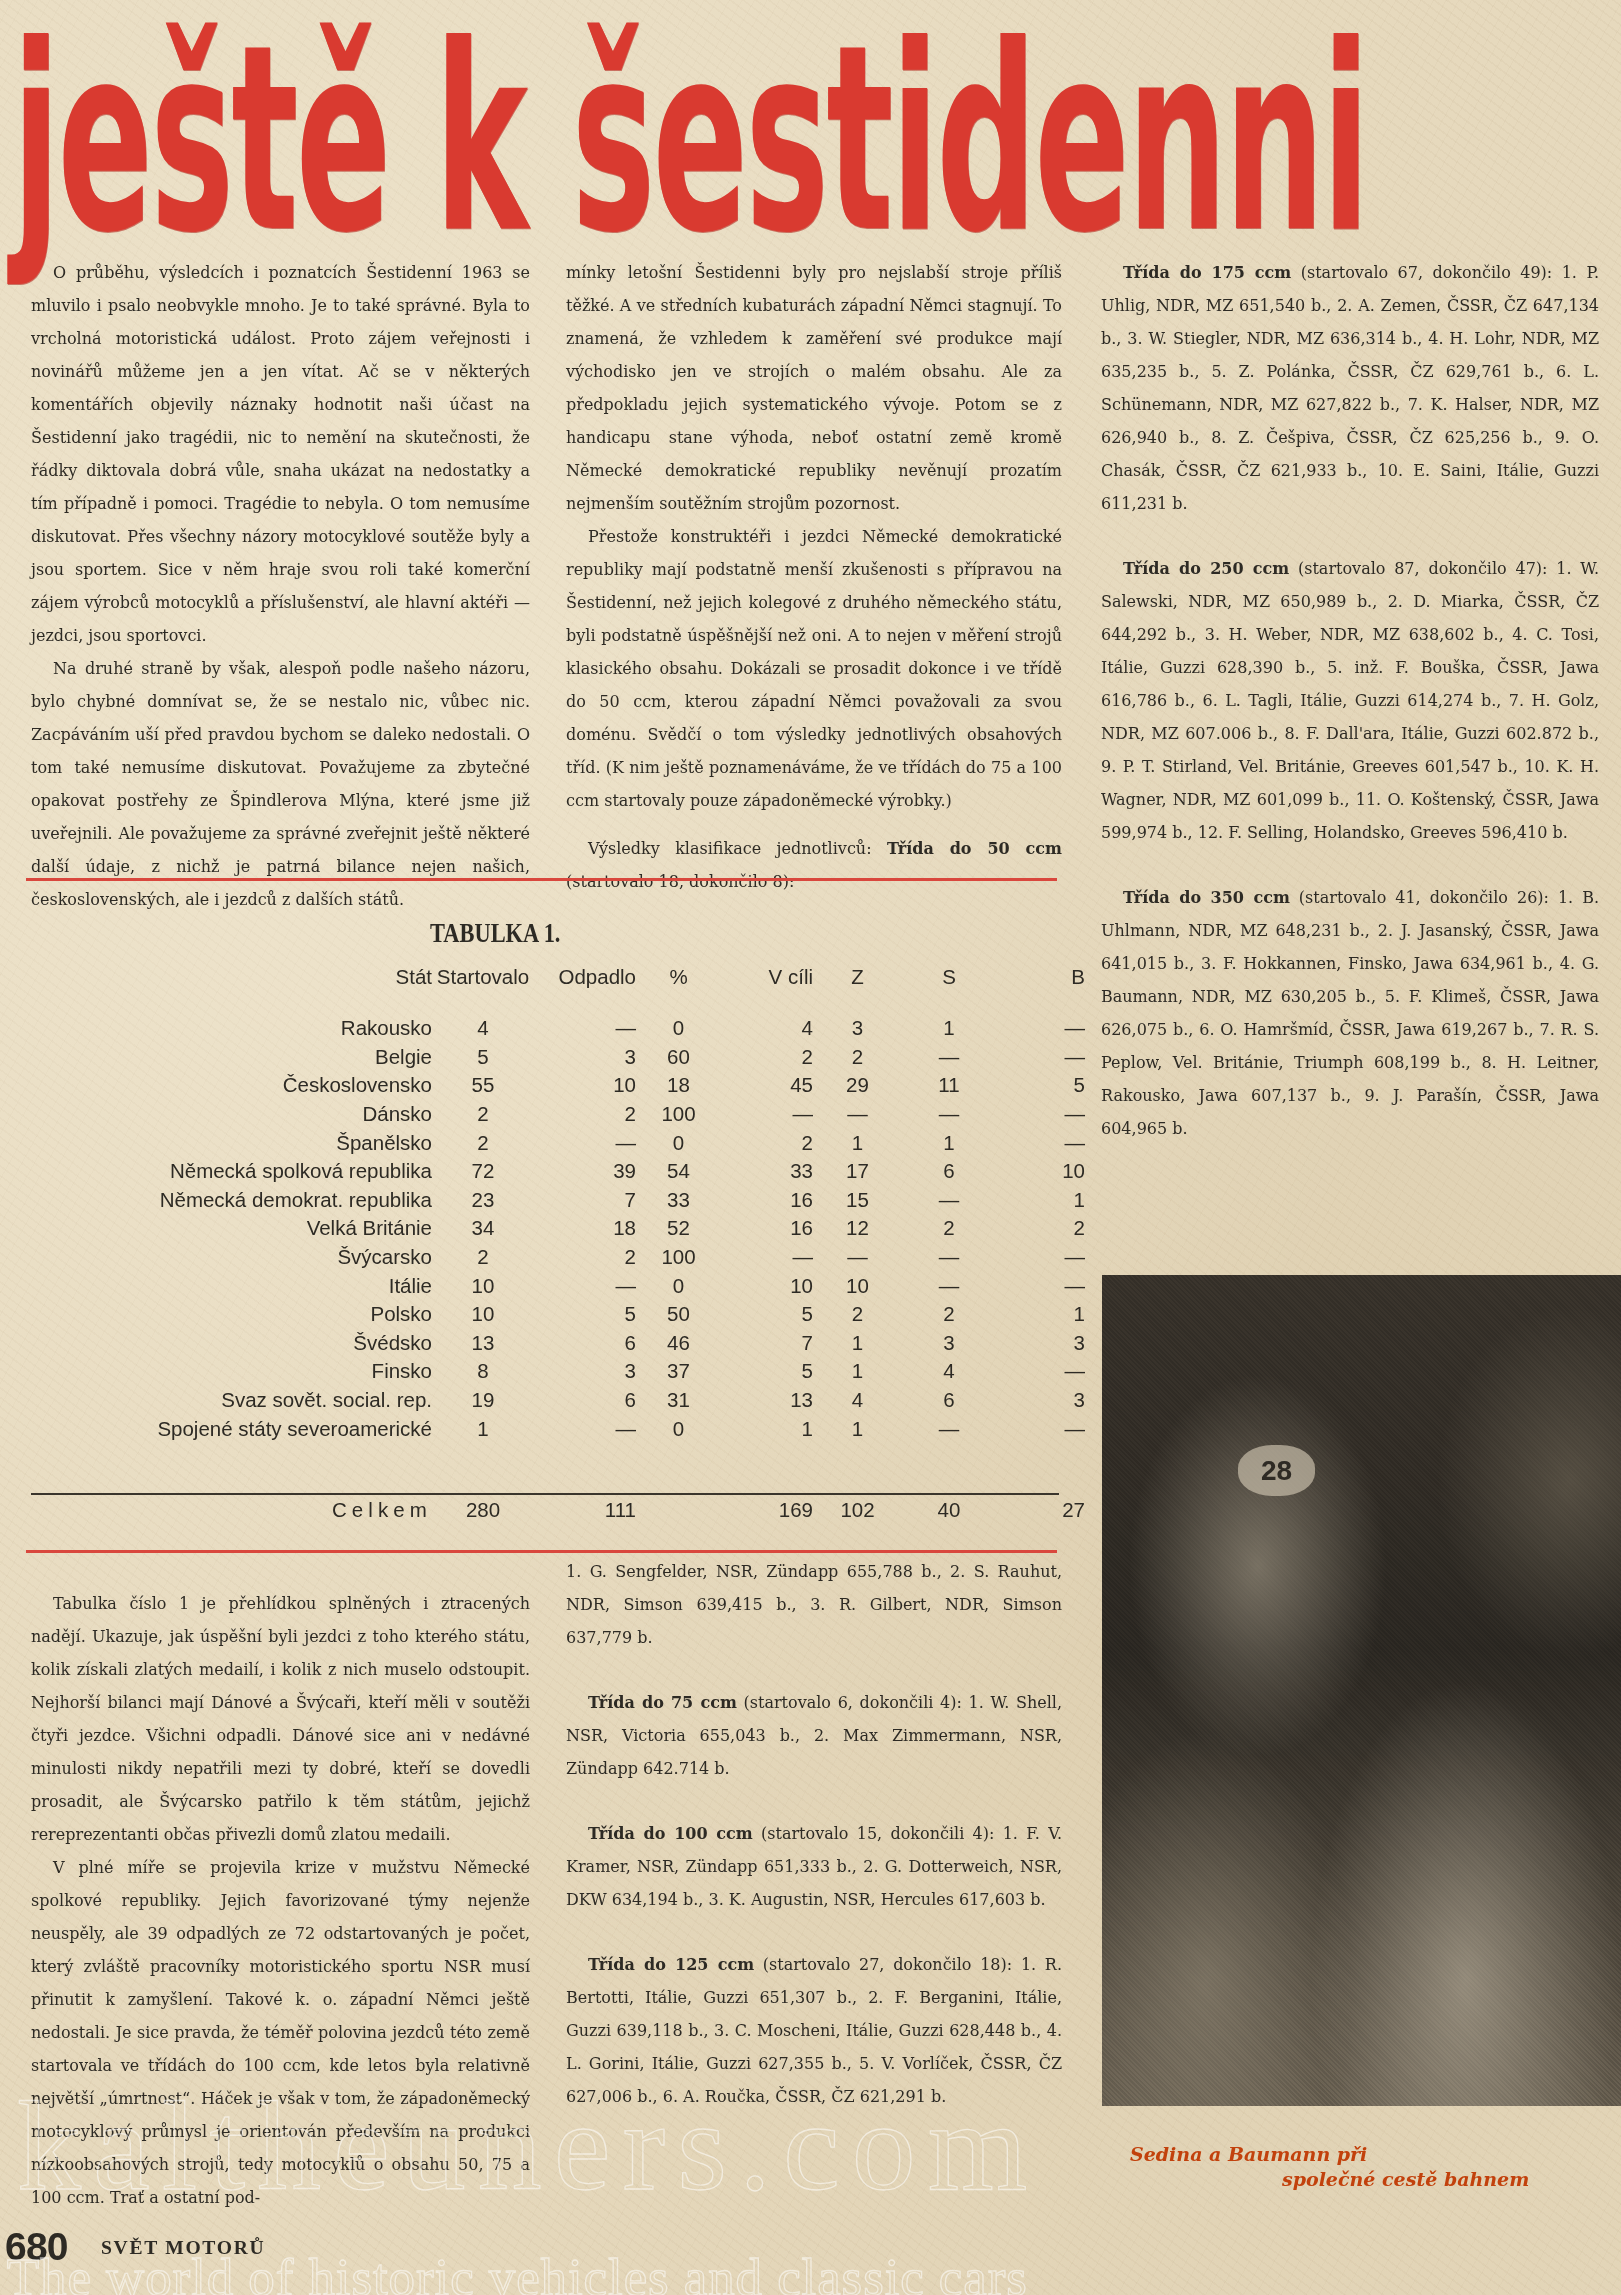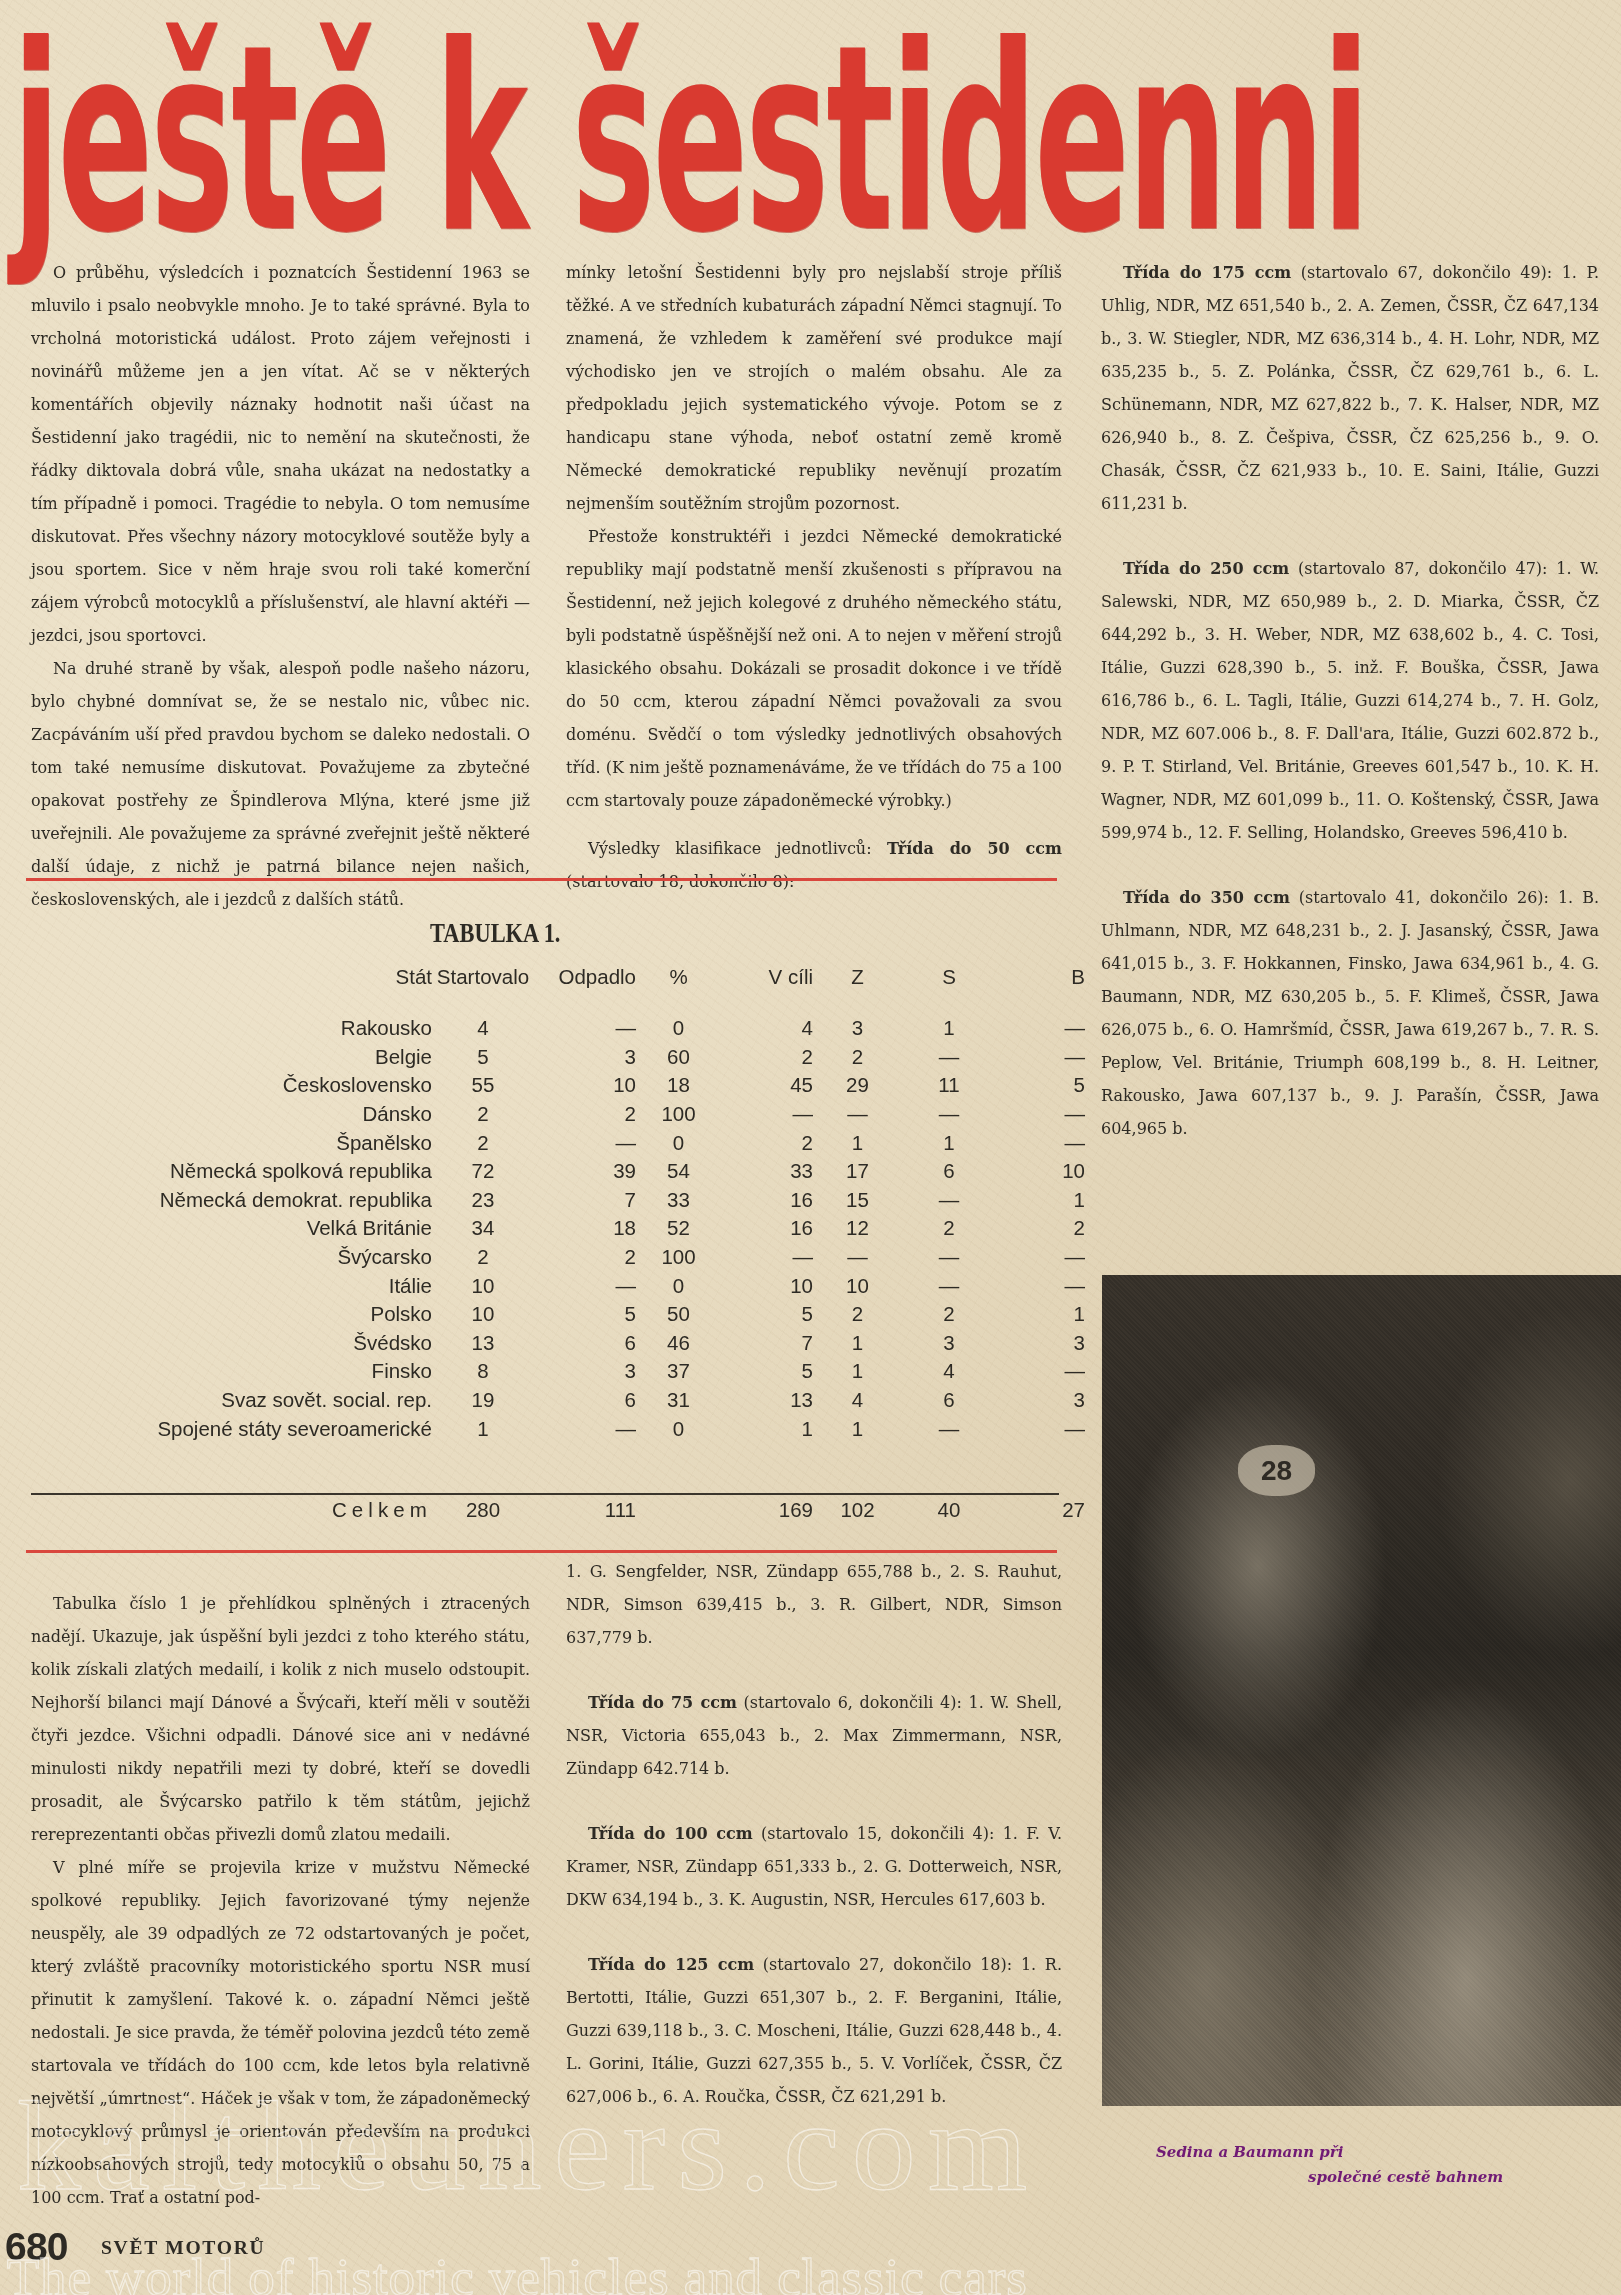--- a/index.html
+++ b/index.html
@@ -71,21 +71,21 @@
       linear-gradient(180deg, #3b352d 0%, #2e2a24 45%, #4d463b 75%, #6b6253 100%);
   }
   .photo .num {
     position: absolute; left: 136px; top: 170px; width: 77px; height: 51px;
     border-radius: 45%; background: rgba(200,190,170,0.7);
     font-family: "Liberation Sans", sans-serif; font-weight: bold; font-size: 28px;
     color: #2e2a24; text-align: center; line-height: 51px;
   }
   .caption {
     position: absolute; font-family: "DejaVu Serif", serif; font-style: italic; font-weight: bold;
-    font-size: 15px; color: #701a75; margin-left: 26px;
+    font-size: 19px; color: #c2410c;
   }
   .footer-num {
     position: absolute; left: 5.1px; top: 2225px; font-family: "Liberation Sans", sans-serif;
     font-weight: bold; font-size: 39px; letter-spacing: -0.9px;
   }
   .footer-mag {
     position: absolute; left: 101px; top: 2237px; font-family: "Liberation Serif", serif;
     font-weight: bold; font-size: 19.6px; letter-spacing: 1.7px;
   }
   .watermark {

